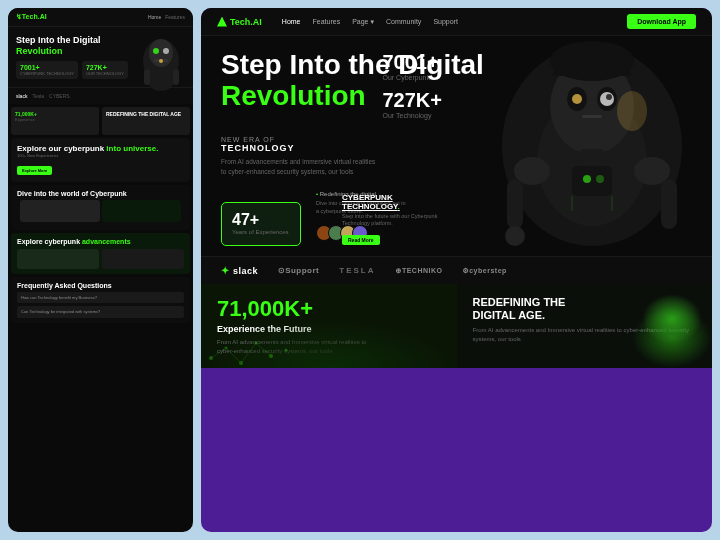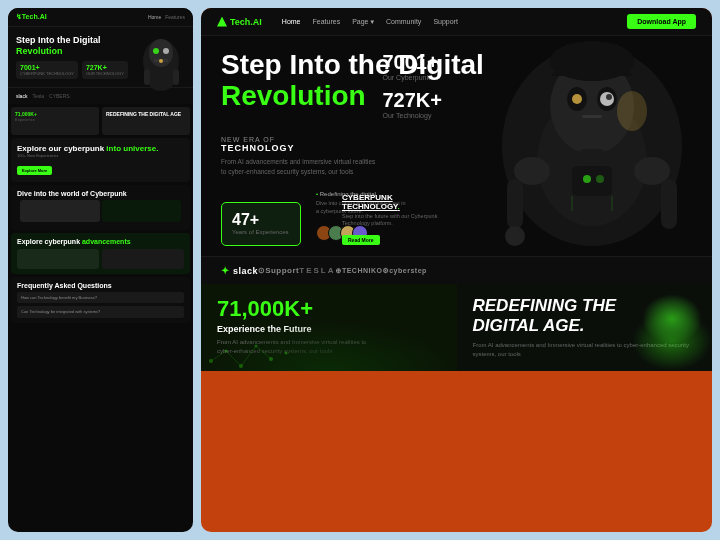--- a/index.html
+++ b/index.html
@@ -212,21 +212,21 @@
     }
     .mob-faq-q {
       color: #888;
       font-size: 4px;
       line-height: 1.4;
     }
 
     
     .right-panel {
       flex: 1;
-      background: #c2410c;
+      background: #4c1d95;
       border-radius: 10px;
       overflow: hidden;
       position: relative;
     }
 
     
     .desk-nav {
       background: #0d0d0d;
       padding: 6px 16px;
       display: flex;
@@ -413,20 +413,21 @@
       display: inline-block;
       font-weight: bold;
     }
 
     
     .desk-brands {
       background: #0d0d0d;
       padding: 8px 20px;
       display: flex;
       align-items: center;
+      gap: 20px;
       border-top: 1px solid #1a1a1a;
     }
     .desk-brand {
       color: #666;
       font-size: 9px;
       font-weight: bold;
       letter-spacing: 0.5px;
     }
     .desk-brand.slack { color: #fff; }
 
@@ -471,25 +472,24 @@
     }
 
     .desk-card-right {
       background: #0a0f0a;
       padding: 12px 16px;
       position: relative;
       overflow: hidden;
     }
     .desk-card-right-title {
       color: #fff;
-      font-size: 17px;
+      font-size: 11px;
       font-weight: 900;
       text-transform: uppercase;
       line-height: 1.2;
-      font-style: italic;
     }
     .desk-card-right-desc {
       color: #666;
       font-size: 6px;
       margin-top: 4px;
       line-height: 1.5;
     }
     .green-glow {
       position: absolute;
       right: 0;

